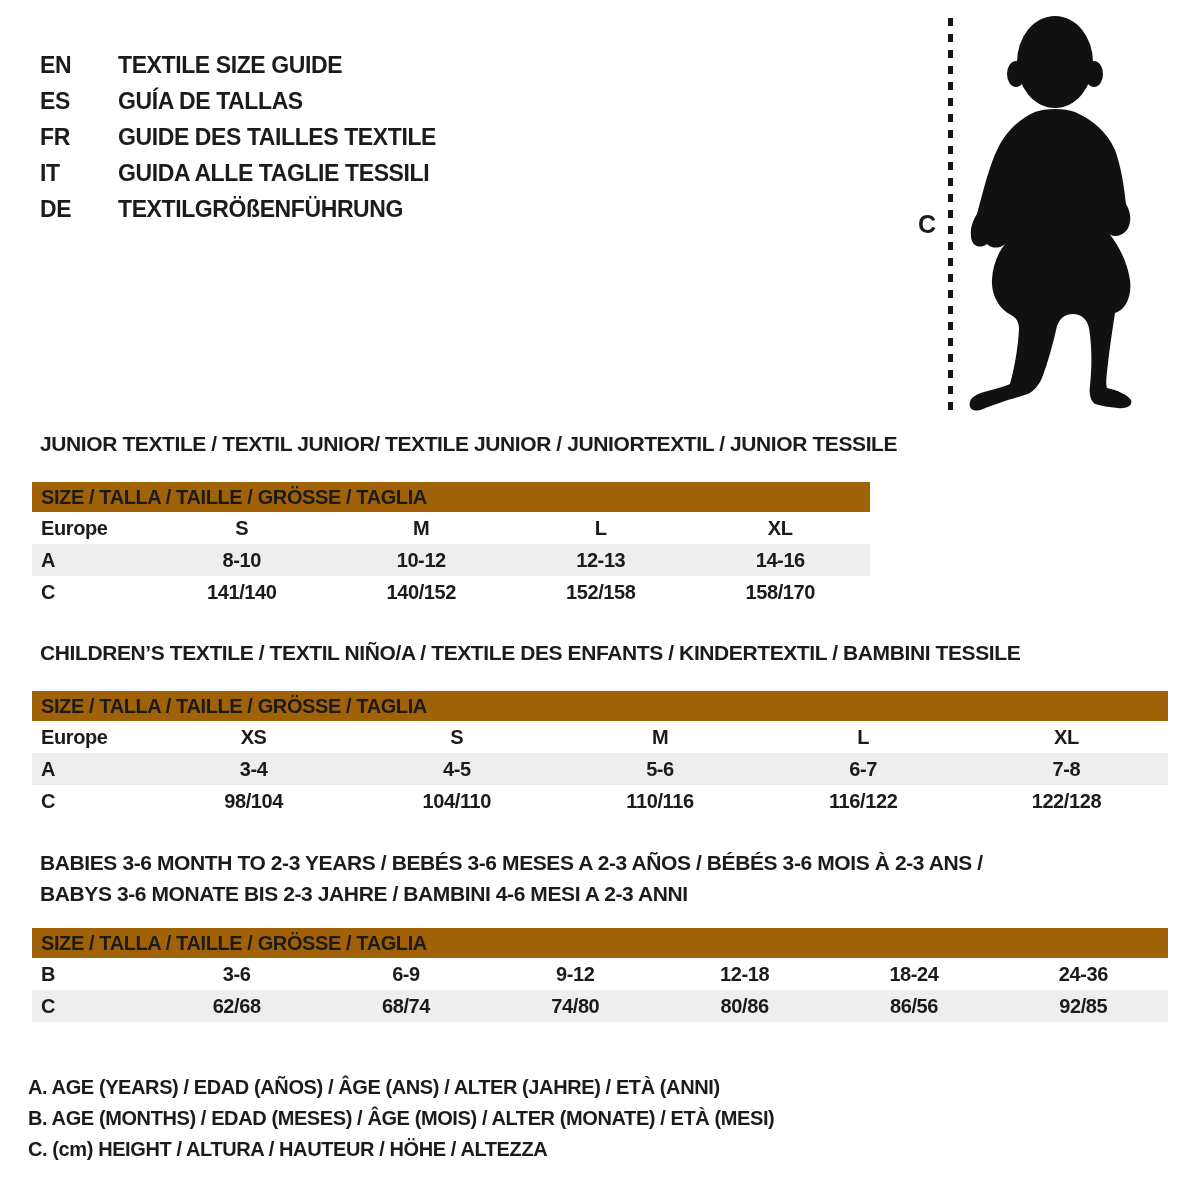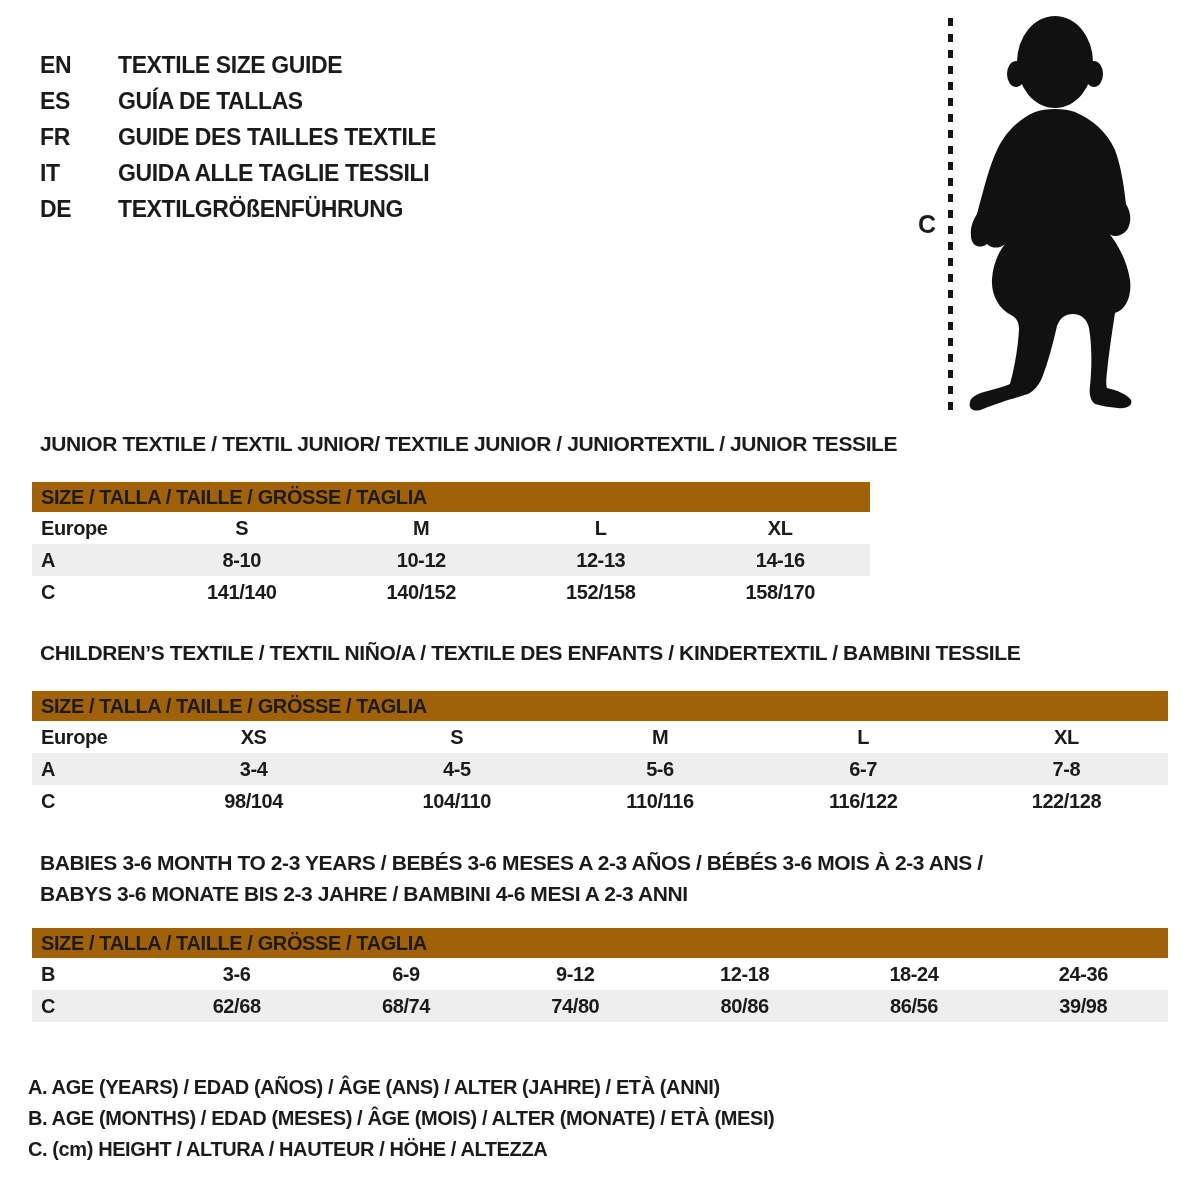--- a/index.html
+++ b/index.html
@@ -175,21 +175,21 @@
     <span class="c">18-24</span>
     <span class="c">24-36</span>
   </div>
   <div class="row alt">
     <span class="lab">C</span>
     <span class="c">62/68</span>
     <span class="c">68/74</span>
     <span class="c">74/80</span>
     <span class="c">80/86</span>
     <span class="c">86/56</span>
-    <span class="c">39/98</span>
+    <span class="c">92/85</span>
   </div>
 </div>
 
 <div class="footnotes">
   <div class="footnote">A. AGE (YEARS) / EDAD (AÑOS) / ÂGE (ANS) / ALTER (JAHRE) / ETÀ (ANNI)</div>
   <div class="footnote">B. AGE (MONTHS) / EDAD (MESES) / ÂGE (MOIS) / ALTER (MONATE) / ETÀ (MESI)</div>
   <div class="footnote">C. (cm) HEIGHT / ALTURA / HAUTEUR / HÖHE / ALTEZZA</div>
 </div>
 
 </body></html>

